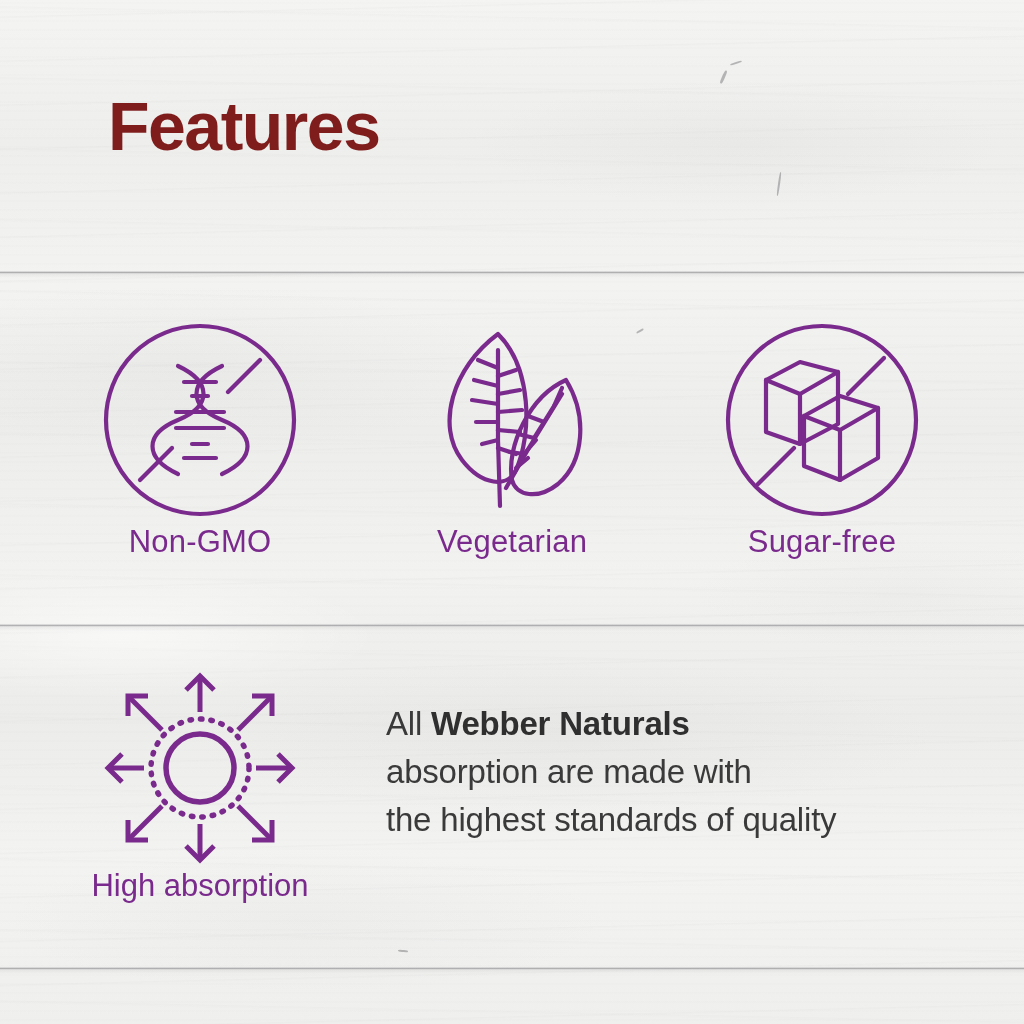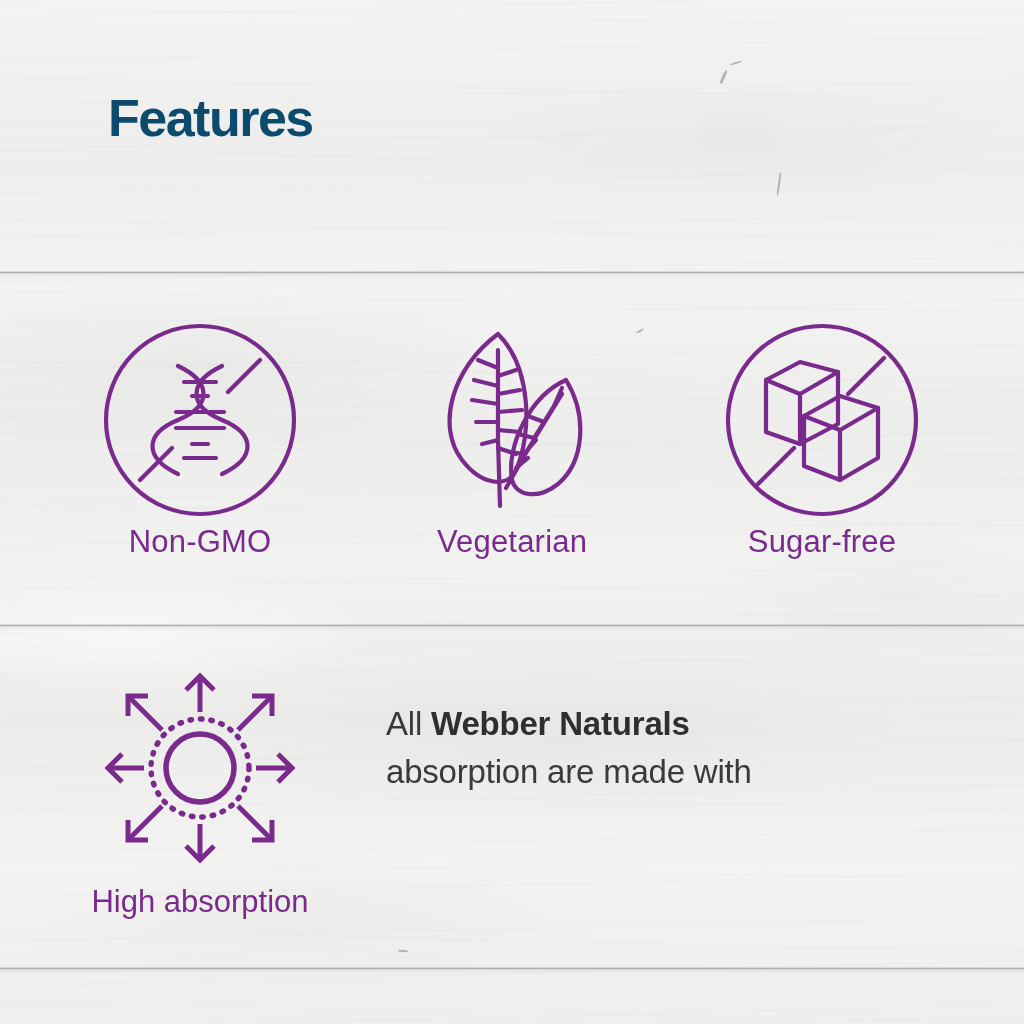--- a/index.html
+++ b/index.html
@@ -115,24 +115,24 @@
     position: absolute;
     background: rgba(90,90,95,0.40);
     border-radius: 40%;
   }
 
   
   #title {
     position: absolute;
     left: 108px;
     top: 92px;
-    font-size: 52px;
+    font-size: 68px;
     font-weight: 700;
     letter-spacing: -1.5px;
-    color: #0c4a6e;
+    color: #7f1d1d;
     line-height: 1;
     white-space: nowrap;
   }
 
   
   .feature-col {
     position: absolute;
     top: 320px;
     width: 260px;
     text-align: center;
@@ -160,21 +160,21 @@
   
   #absorption-col {
     position: absolute;
     left: 62px;
     top: 668px;
     width: 276px;
     text-align: center;
   }
   #absorption-col .icon-box { height: 200px; }
   #absorption-label {
-    margin-top: 16px;
+    margin-top: 0;
     font-size: 31px;
     font-weight: 400;
     color: #7a2a8c;
     white-space: nowrap;
   }
 
   #blurb {
     position: absolute;
     left: 386px;
     top: 700px;
@@ -334,15 +334,16 @@
           <polyline points="172,152 172,172 152,172"></polyline>
         </g>
       </svg>
     </div>
     <div id="absorption-label">High absorption</div>
   </div>
 
   <div id="blurb">
     <span class="line"><span>All </span><span class="brand">Webber Naturals</span></span>
     <span class="line">absorption are made with</span>
+    <span class="line">the highest standards of quality</span>
   </div>
 
 </div>
 
 </body></html>

